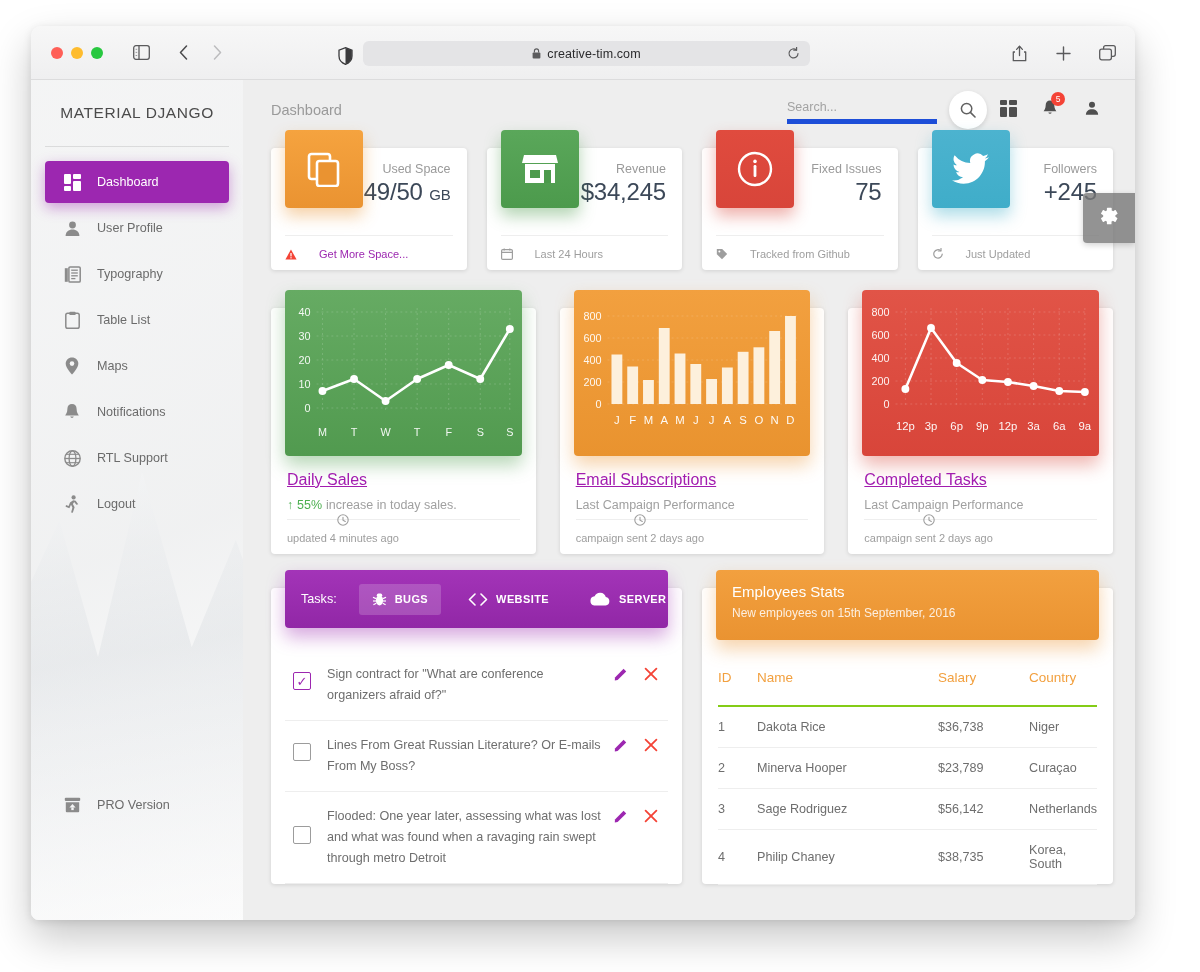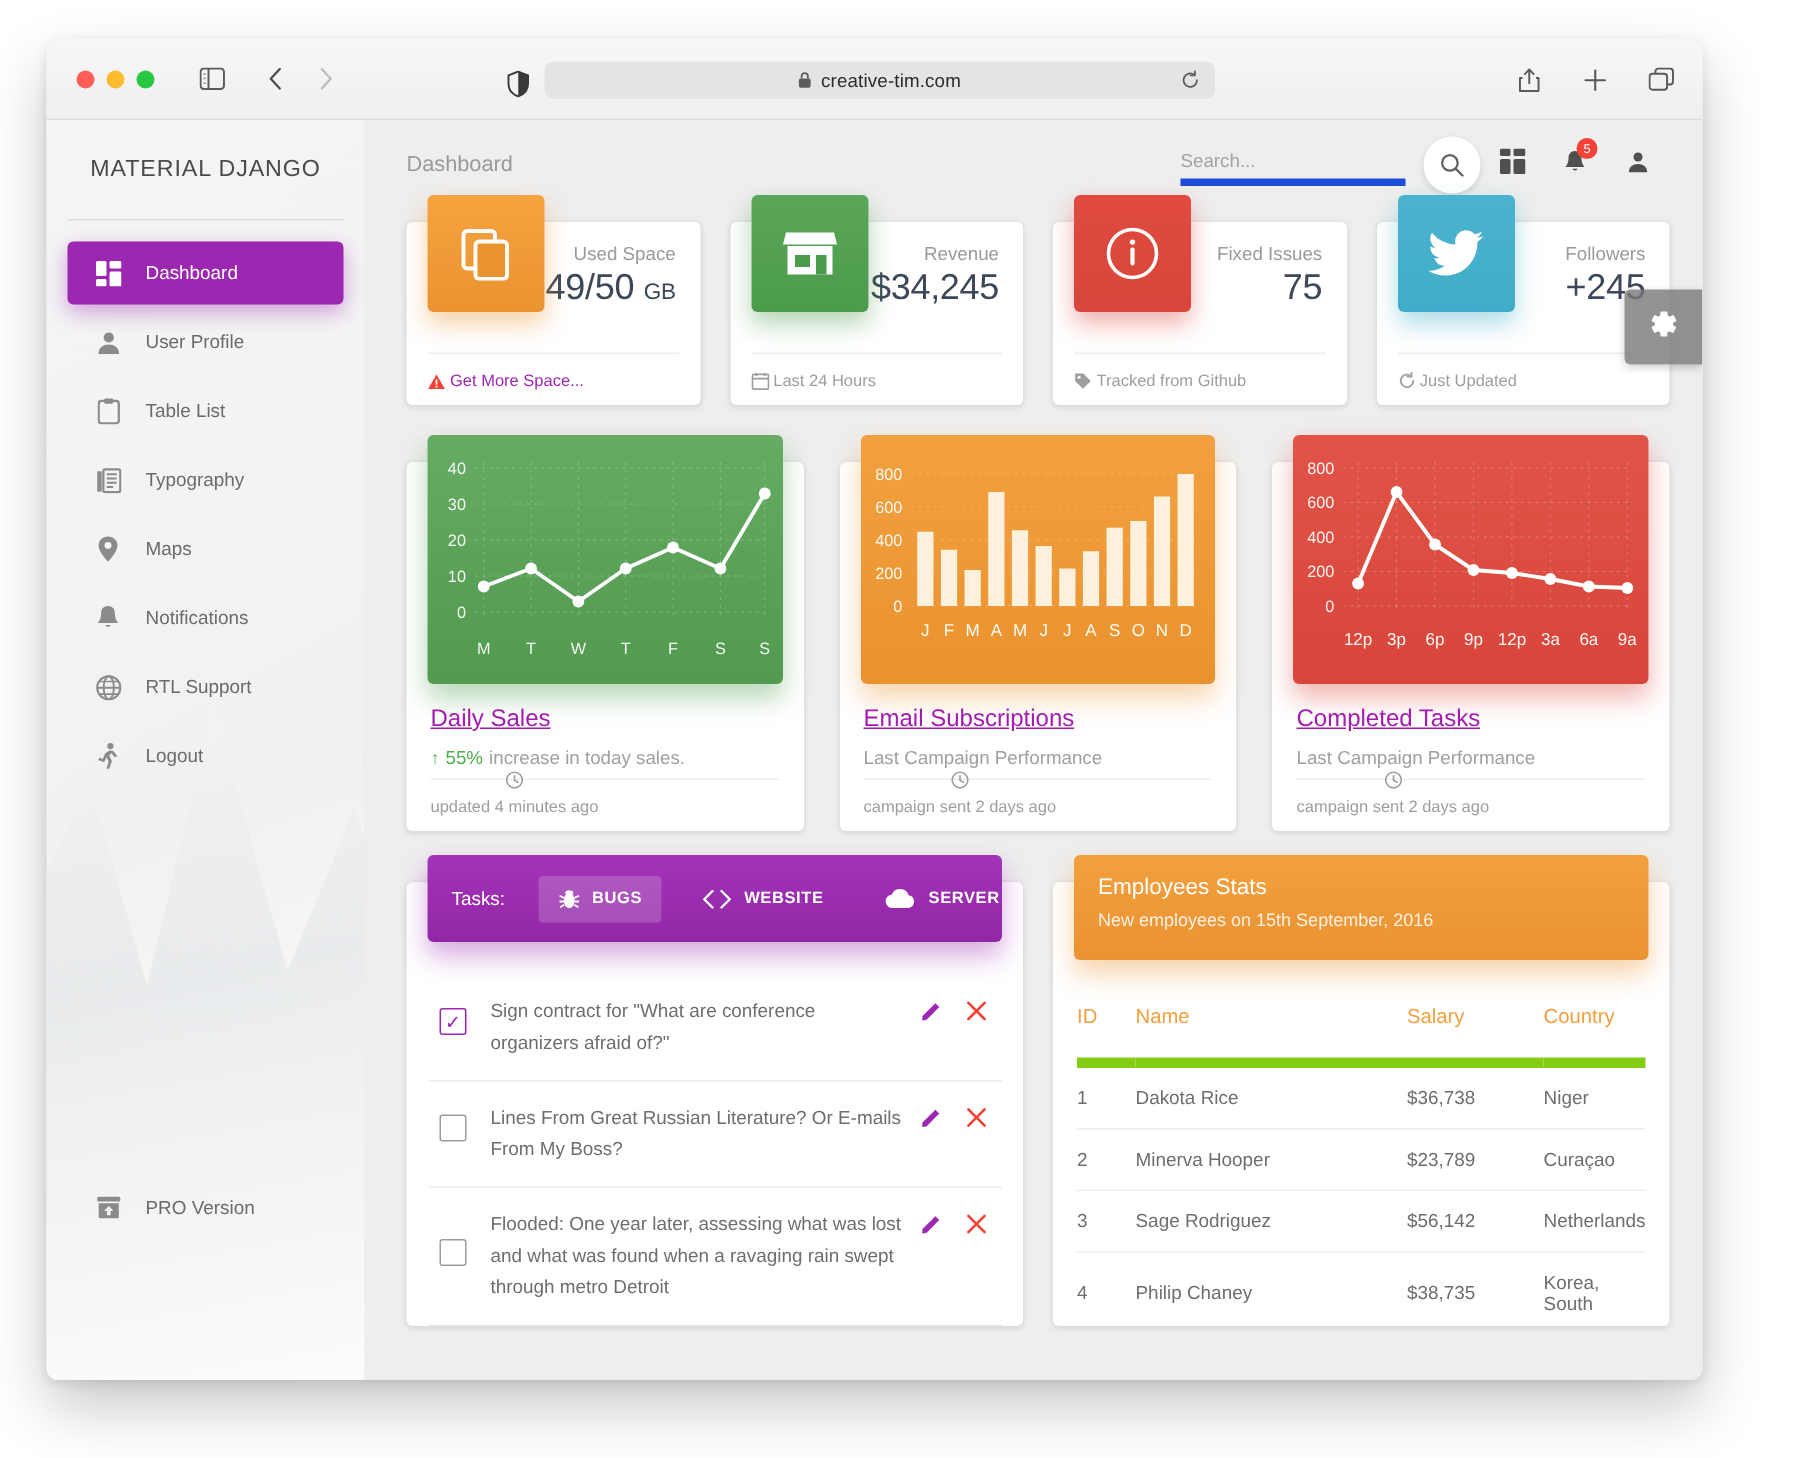--- a/index.html
+++ b/index.html
@@ -209,21 +209,21 @@
   .stat-icon.red    { background: linear-gradient(#e04b3e, #d8453a); box-shadow: 0 8px 16px rgba(216,69,58,0.42); }
   .stat-icon.blue   { background: linear-gradient(#4cb3cf, #3fadc9); box-shadow: 0 8px 16px rgba(63,173,201,0.42); }
 
   .stat-right { text-align: right; padding-top: 14px; padding-right: 2px; }
   .stat-label { font-size: 12.5px; color: #9a9a9a; }
   .stat-value { font-size: 24px; color: #3c4858; font-weight: 300; margin-top: 2px; letter-spacing: -.2px;}
   .stat-value .unit { font-size: 15px; }
   .stat-divider { position: absolute; left: 14px; right: 14px; bottom: 34px; height: 1px; background: #eeeeee; }
   .stat-footer {
     position: absolute; left: 14px; bottom: 10px;
-    display: flex; align-items: center; gap: 3px;
+    display: flex; align-items: center; gap: 22px;
     font-size: 11px; color: #9e9e9e;
   }
   .stat-footer.link { color: #9c27b0; }
   .stat-footer .f-icon { display: flex; align-items: center; color: #9e9e9e; }
   .stat-footer.link .f-icon { color: #f44336; }
 
   
   #chart-row { display: flex; gap: 24px; margin-top: 38px; justify-content: space-between; }
   .chart-card {
     flex: 1; background: #fff; border-radius: 4px;
@@ -304,21 +304,21 @@
     padding: 13px 0 0 16px;
   }
   #employees-title { color: #fff; font-size: 15px; }
   #employees-sub { color: rgba(255,255,255,0.85); font-size: 12px; margin-top: 6px; }
 
   #employees-table { position: absolute; left: 16px; right: 16px; top: 76px; width: calc(100% - 32px); border-collapse: collapse; }
   #employees-table th {
     text-align: left; font-weight: normal;
     font-size: 13.5px; color: #f2a03f;
     padding: 6px 0 20px 0;
-    border-bottom: 7px solid #84cc16;
+    border-bottom: 2px solid #84cc16;
   }
   #employees-table td {
     font-size: 12.6px; color: #6e6e6e;
     padding: 13px 0 13px 0;
     border-bottom: 1px solid #eeeeee;
   }
   #employees-table th:nth-child(1), #employees-table td:nth-child(1) { width: 44px; }
   #employees-table th:nth-child(2), #employees-table td:nth-child(2) { width: 205px; }
   #employees-table th:nth-child(3), #employees-table td:nth-child(3) { width: 100px; }
 
@@ -427,40 +427,40 @@
             <svg width="17" height="17" viewBox="0 0 17 17">
                 <circle cx="8.5" cy="5" r="3.4" fill="currentColor"></circle>
                 <path d="M1.6 16 C1.6 11.8 4.7 9.6 8.5 9.6 C12.3 9.6 15.4 11.8 15.4 16 Z" fill="currentColor"></path>
               </svg>
           </span>
           <span class="nav-label">User Profile</span>
         </div>
 
         <div class="nav-item">
           <span class="nav-icon">
-            <svg width="15" height="18" viewBox="0 0 15 18">
-                <rect x="0.8" y="2.2" width="13.4" height="15" rx="1.8" fill="none" stroke="currentColor" stroke-width="1.5"></rect>
-                <rect x="4.3" y="0.7" width="6.4" height="3.4" rx="1.2" fill="currentColor"></rect>
-              </svg>
-          </span>
-          <span class="nav-label">Table List</span>
-        </div>
-
-        <div class="nav-item">
-          <span class="nav-icon">
             <svg width="17" height="17" viewBox="0 0 17 17">
                 <rect x="0.8" y="2.2" width="3" height="13.6" fill="currentColor"></rect>
                 <rect x="4.9" y="0.9" width="11.3" height="15.2" rx="1.2" fill="none" stroke="currentColor" stroke-width="1.5"></rect>
                 <line x1="7.2" y1="4.2" x2="13.8" y2="4.2" stroke="currentColor" stroke-width="1.3"></line>
                 <line x1="7.2" y1="7" x2="13.8" y2="7" stroke="currentColor" stroke-width="1.3"></line>
                 <line x1="7.2" y1="9.8" x2="13.8" y2="9.8" stroke="currentColor" stroke-width="1.3"></line>
                 <line x1="7.2" y1="12.6" x2="11.4" y2="12.6" stroke="currentColor" stroke-width="1.3"></line>
               </svg>
           </span>
           <span class="nav-label">Typography</span>
+        </div>
+
+        <div class="nav-item">
+          <span class="nav-icon">
+            <svg width="15" height="18" viewBox="0 0 15 18">
+                <rect x="0.8" y="2.2" width="13.4" height="15" rx="1.8" fill="none" stroke="currentColor" stroke-width="1.5"></rect>
+                <rect x="4.3" y="0.7" width="6.4" height="3.4" rx="1.2" fill="currentColor"></rect>
+              </svg>
+          </span>
+          <span class="nav-label">Table List</span>
         </div>
 
 
         <div class="nav-item">
           <span class="nav-icon">
             <svg width="14" height="18" viewBox="0 0 14 18">
                 <path d="M7 0.6 C3.4 0.6 0.7 3.3 0.7 6.7 C0.7 11.2 7 17.4 7 17.4 C7 17.4 13.3 11.2 13.3 6.7 C13.3 3.3 10.6 0.6 7 0.6 Z" fill="currentColor"></path>
                 <circle cx="7" cy="6.6" r="2.3" fill="#f5f5f5"></circle>
               </svg>
           </span>

